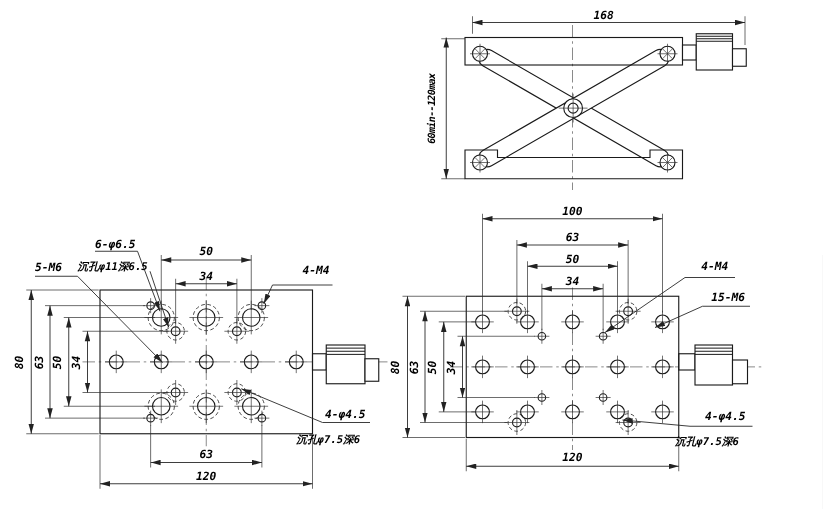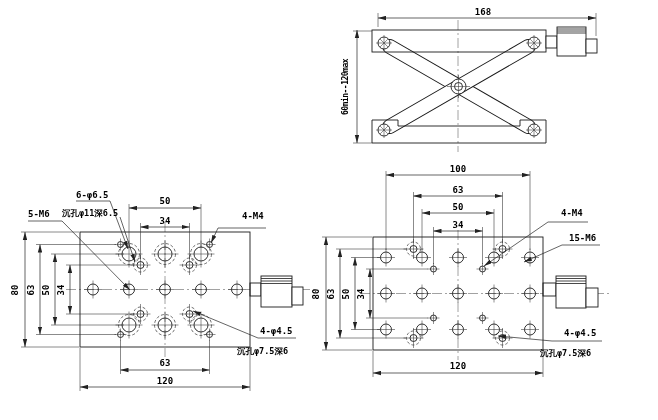--- a/index.html
+++ b/index.html
@@ -1,17 +1,17 @@
 <!DOCTYPE html>
 <html><head>
 <meta charset="utf-8">
 <style>
   html,body{margin:0;padding:0;background:#f4f4f4;}
   .stage{position:relative;width:658px;height:420px;background:#ffffff;overflow:hidden;
-         font-family:"DejaVu Sans Mono","Liberation Mono",monospace;}
+         font-family:"DejaVu Sans Mono","Liberation Mono",monospace;font-style:italic;}
   svg{display:block}
   .e  {stroke:#1a1a1a;stroke-width:0.9;fill:none}
   .ef {stroke:#1a1a1a;stroke-width:0.9;fill:#ffffff}
   .d  {stroke:#222222;stroke-width:0.7;fill:none}
   .x  {stroke:#2a2a2a;stroke-width:0.55;fill:none}
   .c  {stroke:#555555;stroke-width:0.55;fill:none;stroke-dasharray:10 3 2 3}
   .hc {stroke:#333333;stroke-width:0.55;fill:none}
   .dc {stroke:#222222;stroke-width:0.65;fill:none;stroke-dasharray:3 2}
   .h  {stroke:#1a1a1a;stroke-width:0.8;fill:none}
   text{fill:#000000;font-family:"DejaVu Sans Mono","Liberation Mono",monospace;

